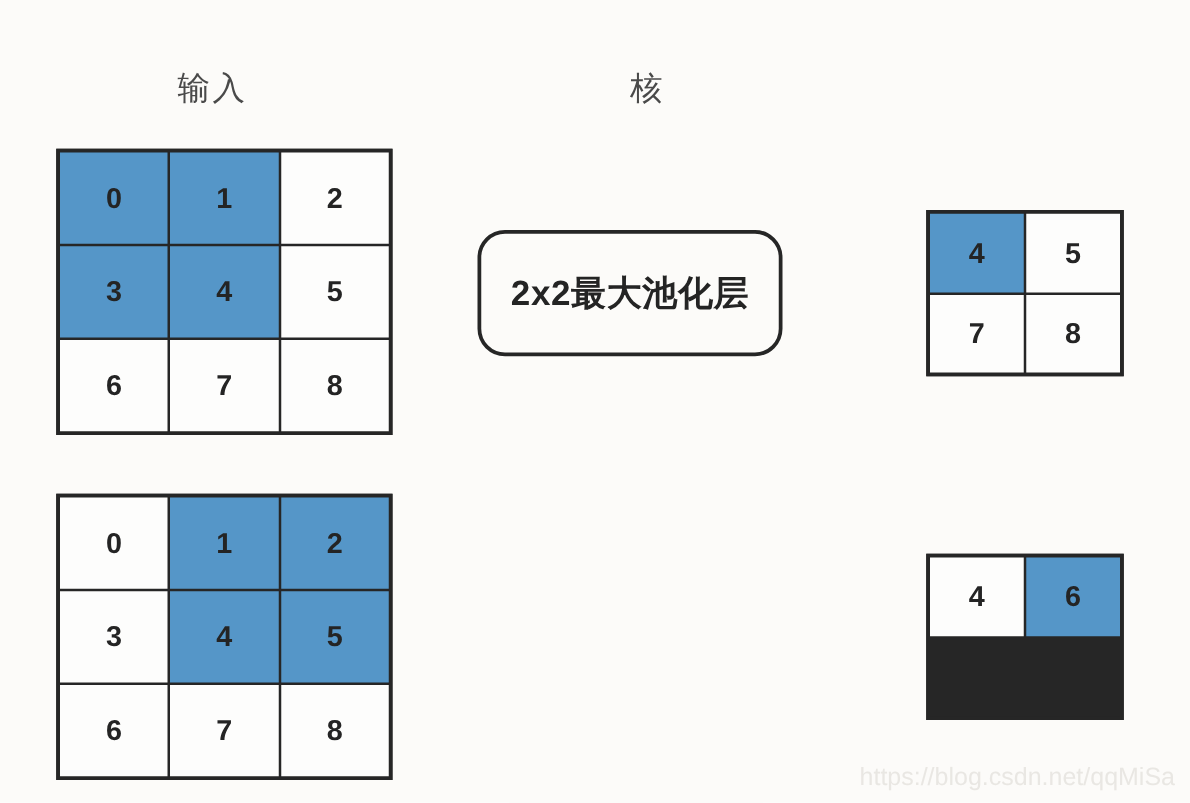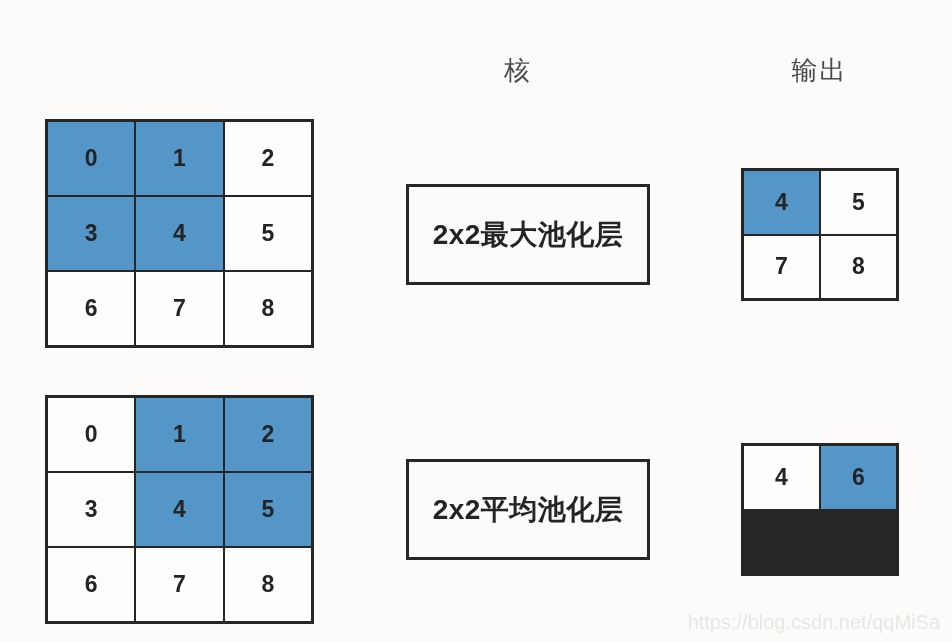--- a/index.html
+++ b/index.html
@@ -71,38 +71,38 @@
     border: 3px solid var(--border, #262626);
     display: flex;
     align-items: center;
     justify-content: center;
     font-weight: bold;
     font-size: 28px;
     letter-spacing: 0.5px;
     color: var(--text, #242424);
     background: transparent;
   }
-  .k-top { left: 406px; top: 184px; }
+  .k-top { left: 382px; top: 184px; border-radius: 22px; }
   .k-bot { left: 406px; top: 459px; }
 
   .watermark {
     position: absolute;
     right: 12px;
     bottom: 8px;
     font-size: 20px;
     color: var(--watermark, #e9e7e3);
   }
 </style>
 </head>
 <body>
 
 <div class="page">
 
+  <div class="hdr hdr-input">输入</div>
   <div class="hdr hdr-kernel">核</div>
-  <div class="hdr hdr-output">输出</div>
 
   <div class="grid grid3 g-top-in">
       <div class="cell hl">0</div>
       <div class="cell hl">1</div>
       <div class="cell">2</div>
       <div class="cell hl">3</div>
       <div class="cell hl">4</div>
       <div class="cell">5</div>
       <div class="cell">6</div>
       <div class="cell">7</div>
@@ -120,21 +120,20 @@
       <div class="cell">0</div>
       <div class="cell hl">1</div>
       <div class="cell hl">2</div>
       <div class="cell">3</div>
       <div class="cell hl">4</div>
       <div class="cell hl">5</div>
       <div class="cell">6</div>
       <div class="cell">7</div>
       <div class="cell">8</div>
     </div>
-  <div class="kernel k-bot">2x2平均池化层</div>
   <div class="grid grid2 g-bot-out">
       <div class="cell">4</div>
       <div class="cell hl">6</div>
     </div>
 
   <div class="watermark">https://blog.csdn.net/qqMiSa</div>
 
 </div>
 
 </body></html>

